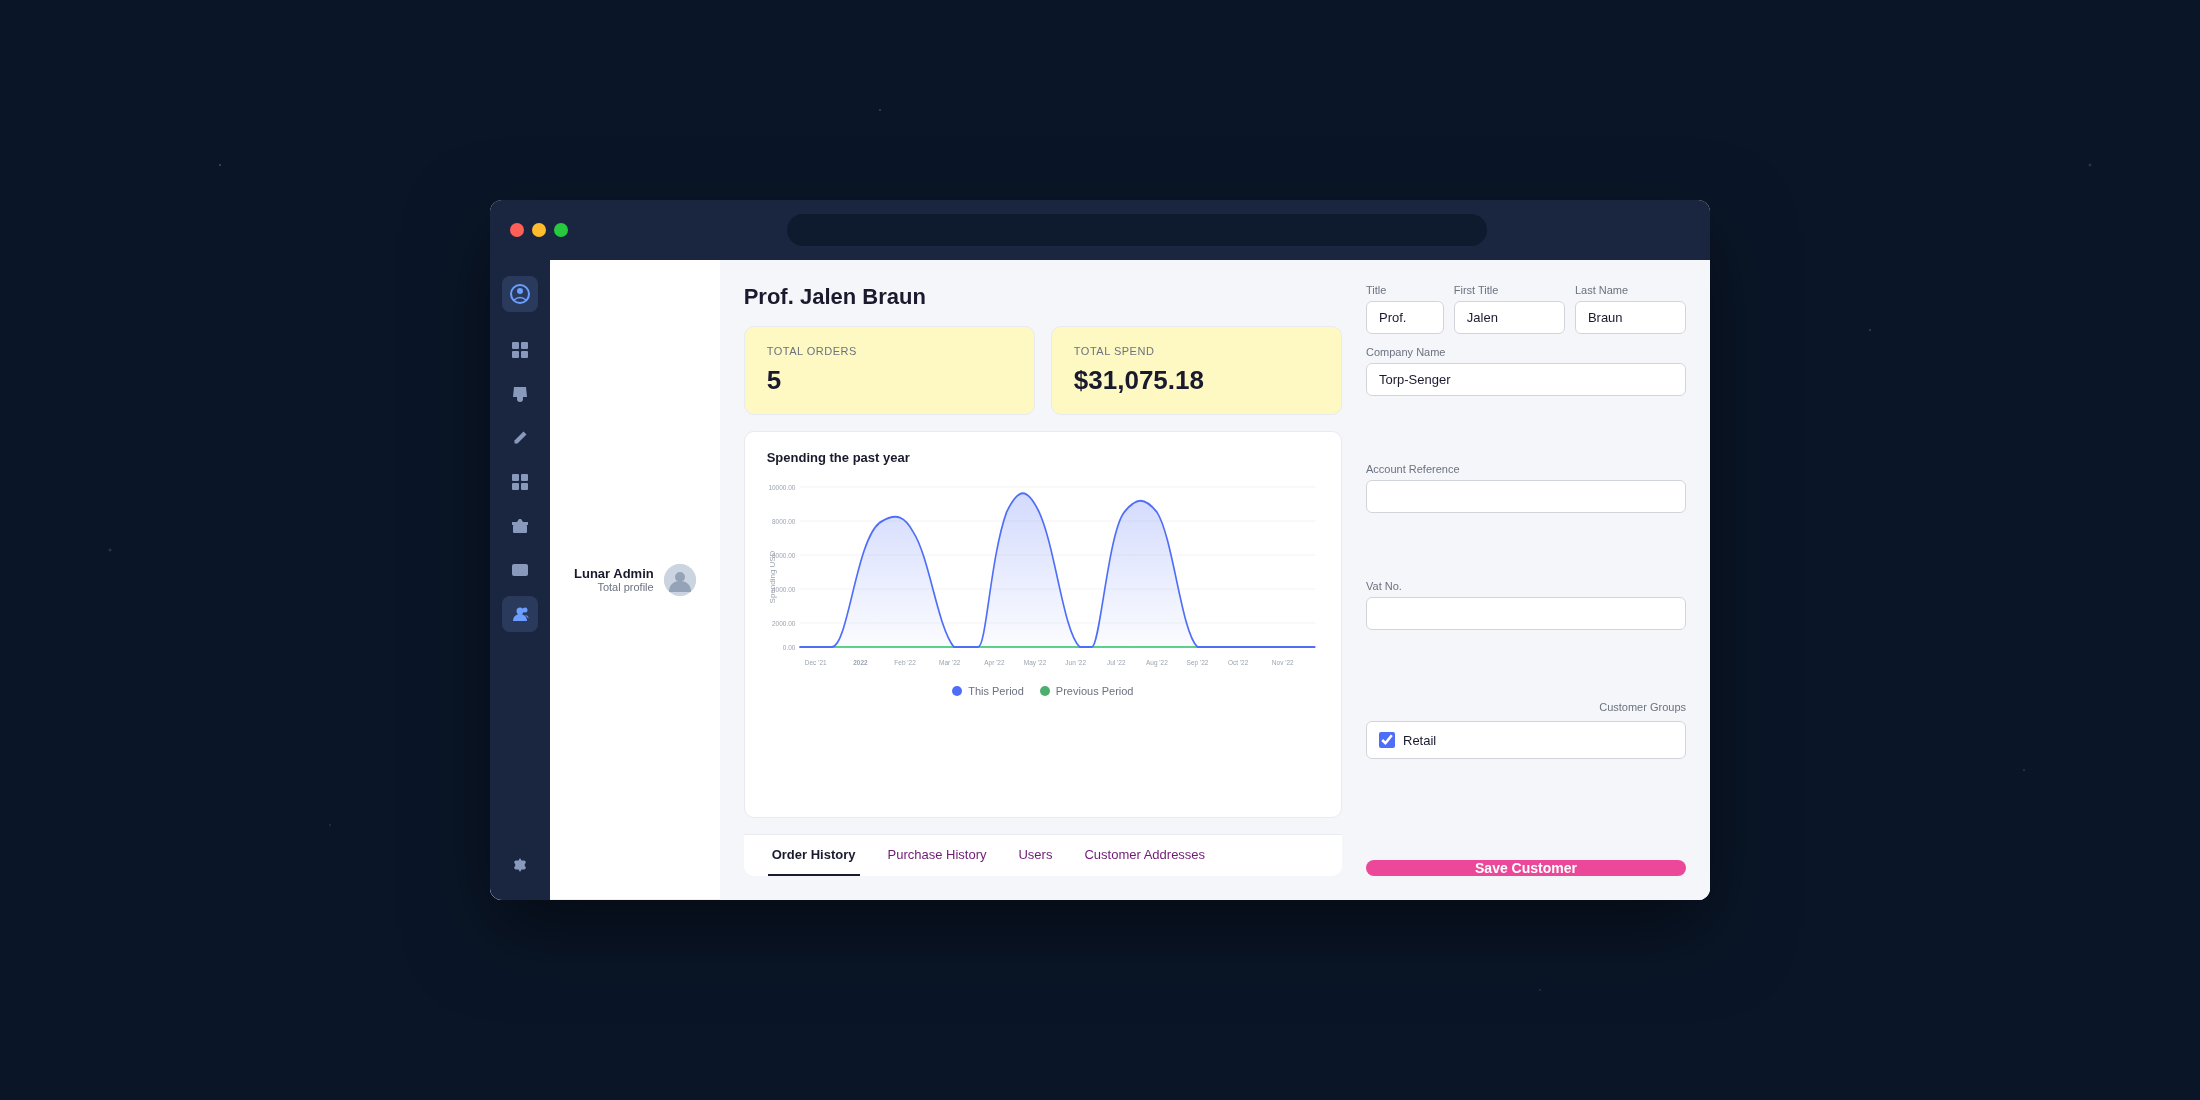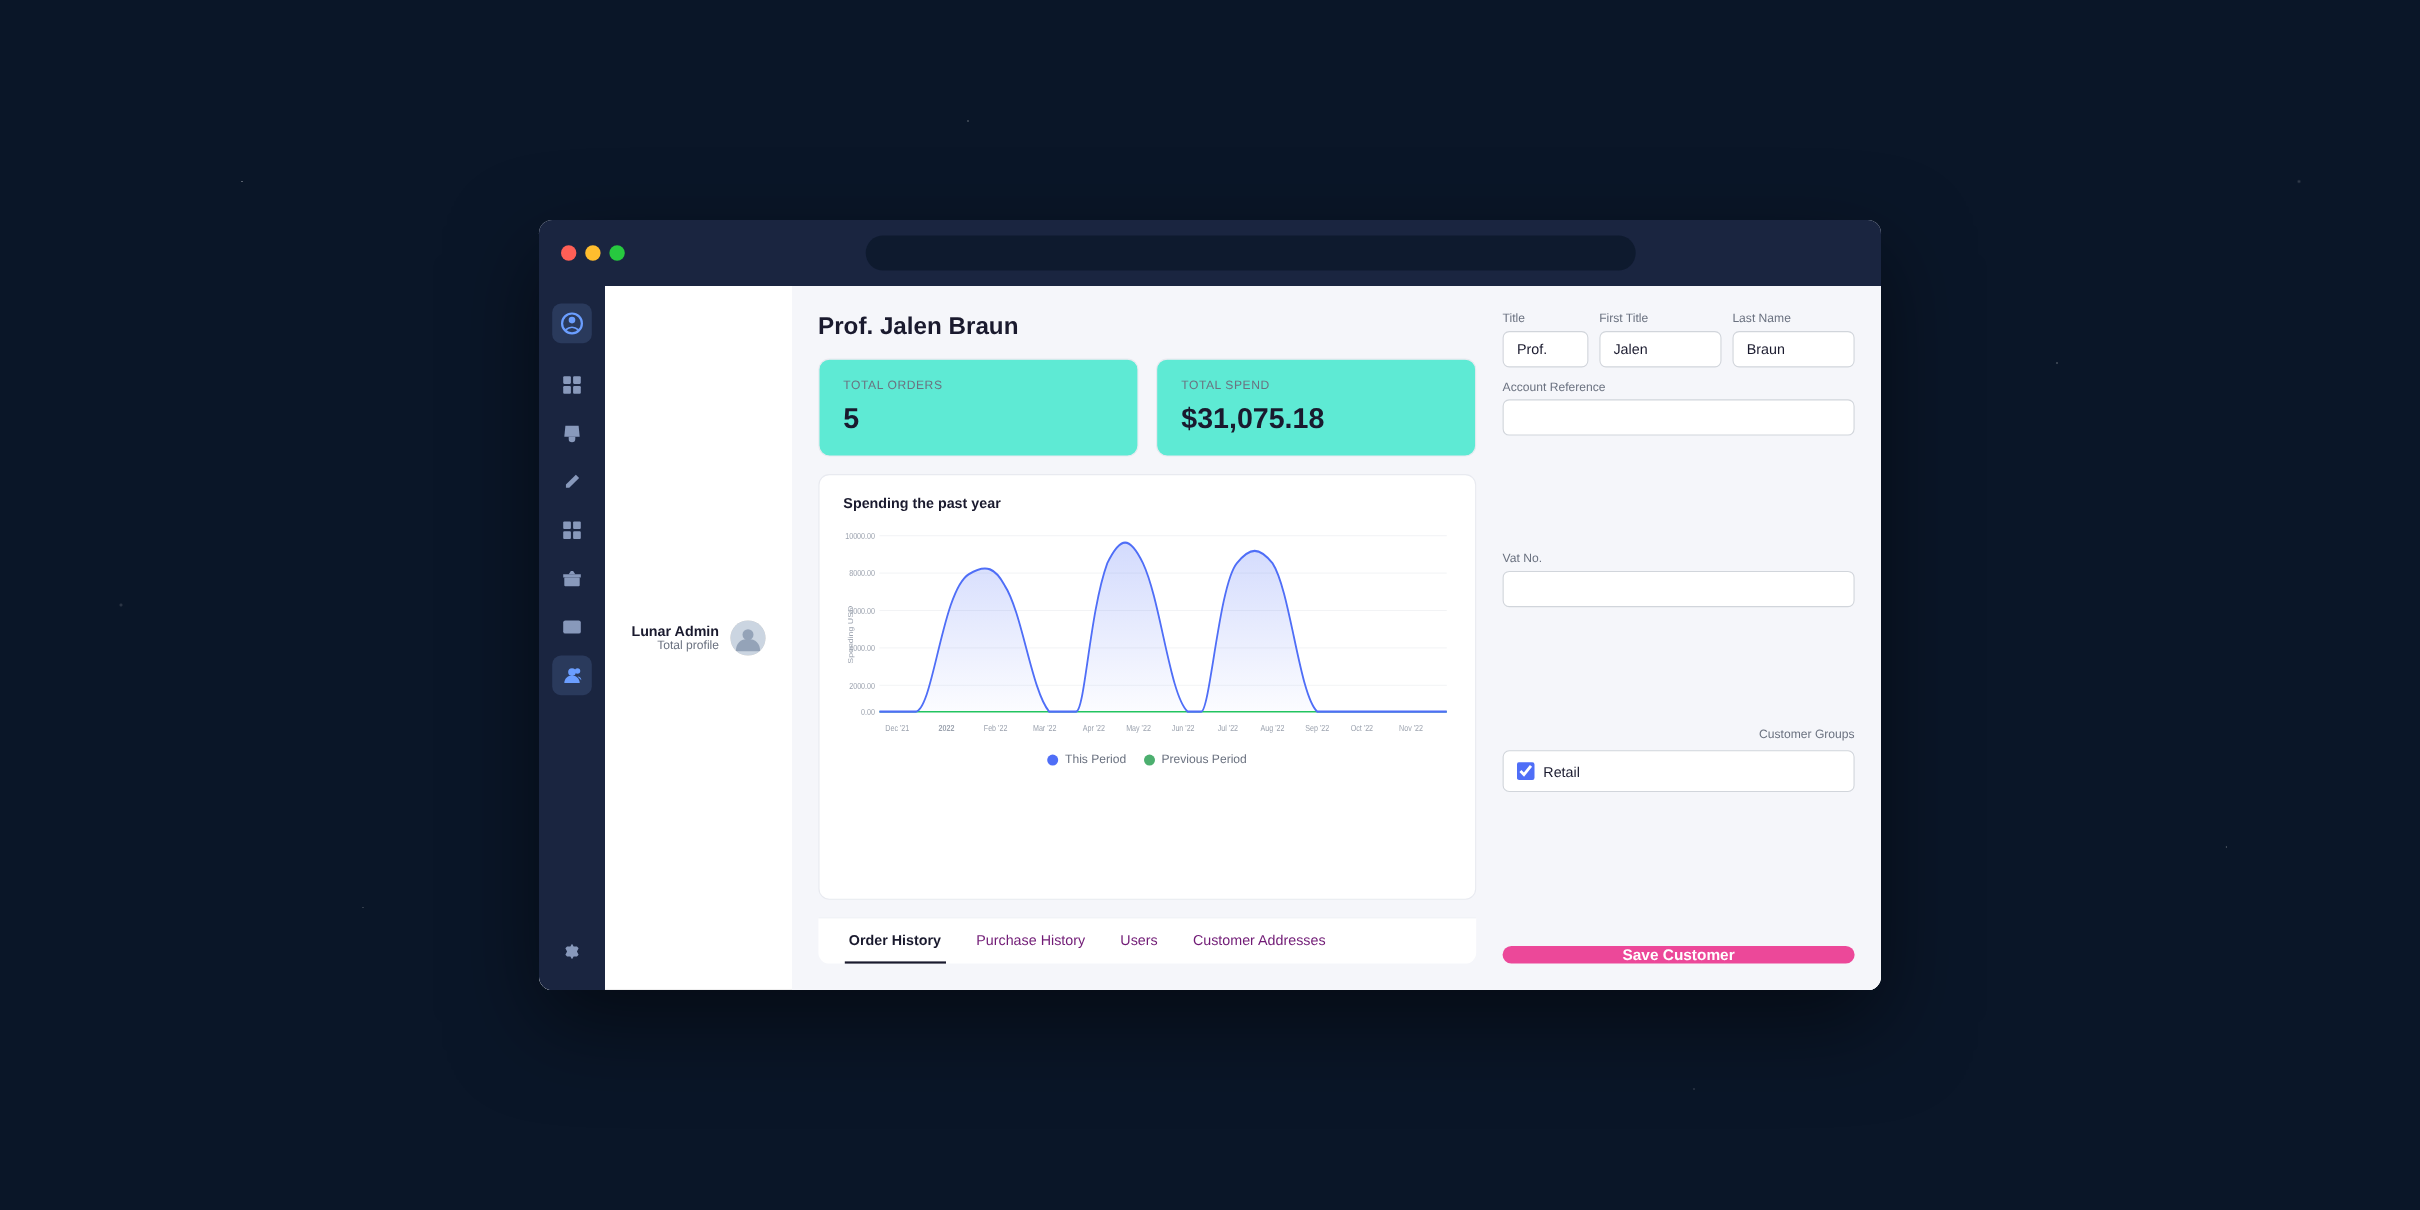--- a/index.html
+++ b/index.html
@@ -189,21 +189,21 @@
       color: #1a1a2e;
     }
 
     
     .stats-row {
       display: flex;
       gap: 16px;
     }
 
     .stat-card {
-      background: #5eead4;
+      background: #fef9c3;
       border-radius: 10px;
       padding: 18px 22px;
       flex: 1;
       border: 1px solid #e8eaf0;
     }
 
     .stat-label {
       font-size: 11px;
       color: #6b7280;
       text-transform: uppercase;
@@ -562,20 +562,24 @@
             <div class="form-group">
               <label class="form-label">First Title</label>
               <input class="form-input" type="text" value="Jalen" style="">
             </div>
             <div class="form-group">
               <label class="form-label">Last Name</label>
               <input class="form-input" type="text" value="Braun" style="">
             </div>
           </div>
 
+          <div class="form-group">
+            <label class="form-label">Company Name</label>
+            <input class="form-input" type="text" value="Torp-Senger" style="">
+          </div>
 
           <div class="form-group">
             <label class="form-label">Account Reference</label>
             <input class="form-input" type="text" style="">
           </div>
 
           <div class="form-group">
             <label class="form-label">Vat No.</label>
             <input class="form-input" type="text" style="">
           </div>

